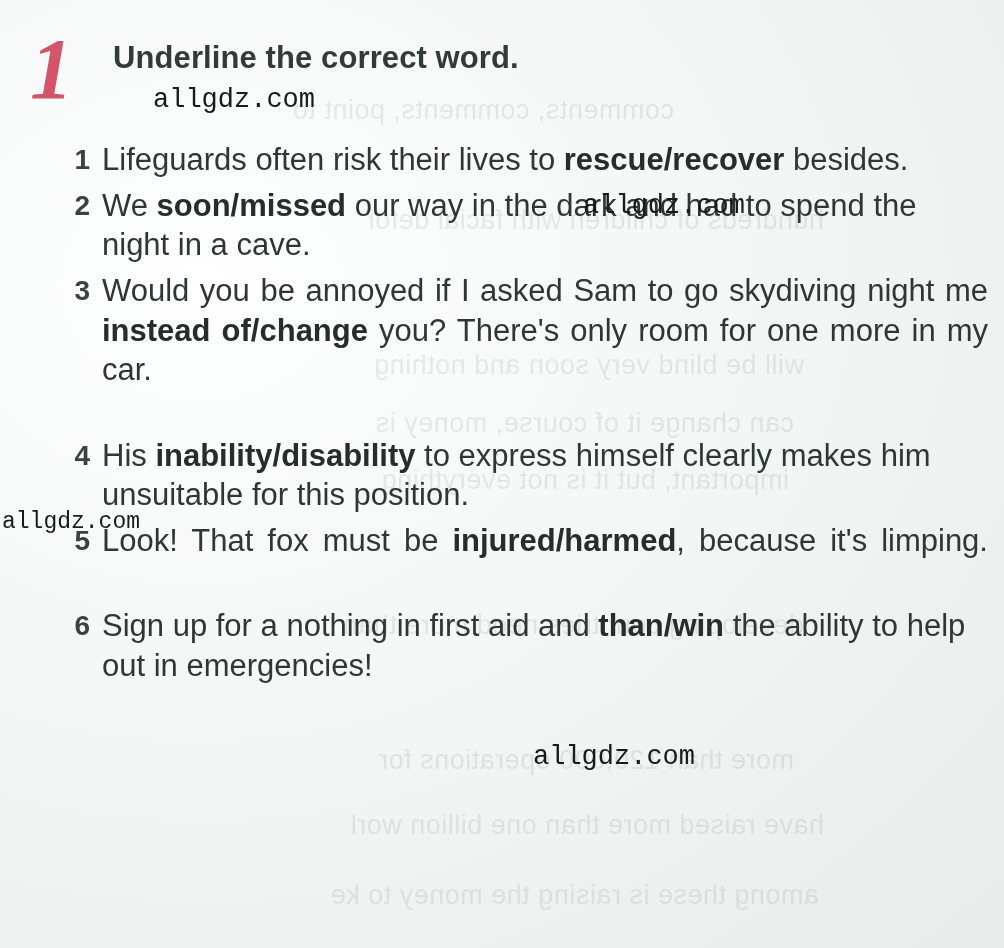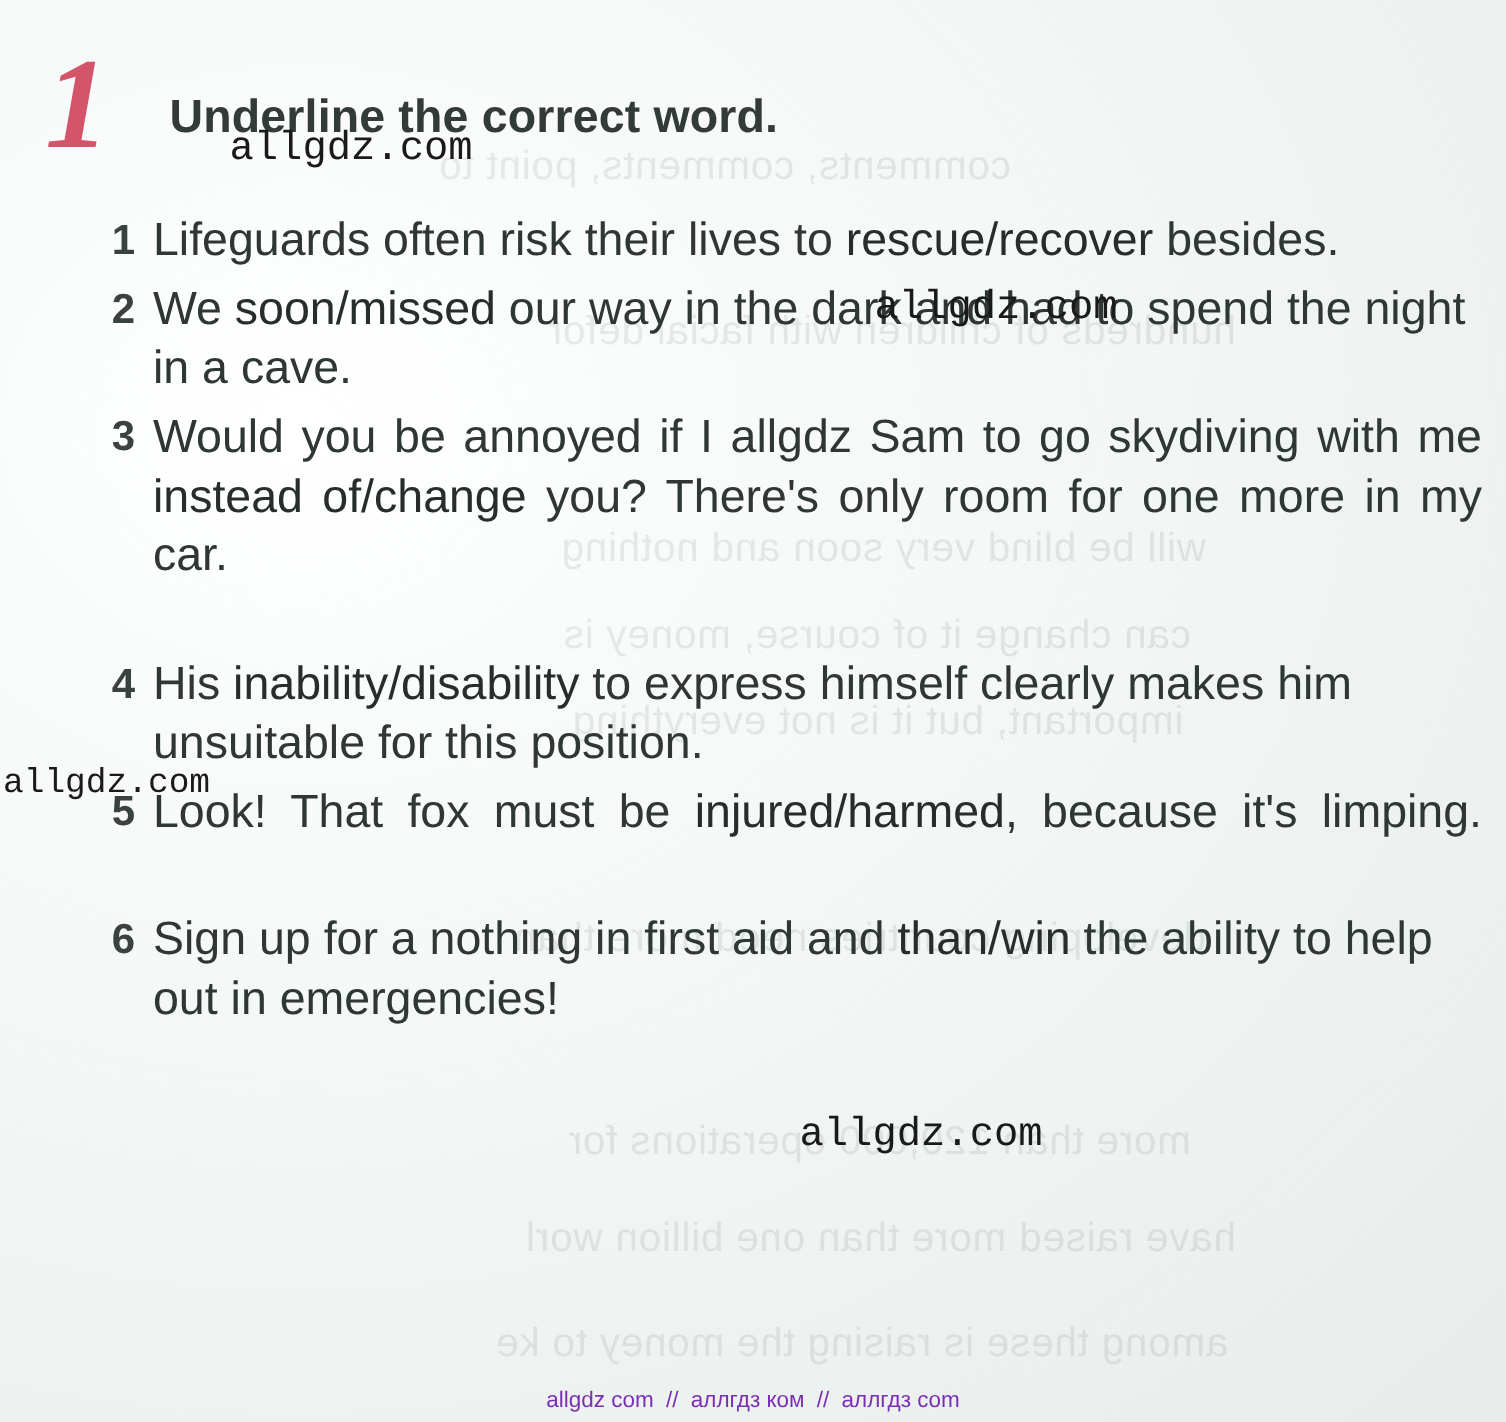--- a/index.html
+++ b/index.html
@@ -95,21 +95,20 @@
     font-style: italic;
   }
   #ex-title {
     position: absolute;
     left: 113px;
     top: 40px;
     font-size: 31px;
     font-weight: bold;
     color: #333b38;
     letter-spacing: 0.1px;
-    margin-top: 20px;
   }
 
   #items {
     position: absolute;
     left: 48px;
     top: 140px;
     width: 940px;
   }
   .item {
     display: flex;
@@ -135,21 +134,21 @@
   }
   .item-text.justified {
     text-align: justify;
   }
   .item-text.justified::after {
     content: "";
     display: inline-block;
     width: 100%;
   }
   .item-text b {
-    font-weight: normal;
+    font-weight: bold;
     color: #262d2b;
   }
 </style>
 </head>
 <body>
 
 <div id="page">
 
   <div id="ghost">
       <div style="left: 330px; top: 95px;">comments, comments, point to</div>
@@ -171,42 +170,35 @@
         <div class="item">
           <div class="item-num">1</div>
           <div class="item-text"><span>Lifeguards often risk their lives to </span><b>rescue/recover</b><span> besides.</span></div>
         </div>
         <div class="item">
           <div class="item-num">2</div>
           <div class="item-text"><span>We </span><b>soon/missed</b><span> our way in the dark and had to spend the night in a cave.</span></div>
         </div>
         <div class="item">
           <div class="item-num">3</div>
-          <div class="item-text justified"><span>Would you be annoyed if I allgdz Sam to go skydiving with me </span><b>instead of/change</b><span> you? There's only room for one more in my car.</span></div>
+          <div class="item-text justified"><span>Would you be annoyed if I asked Sam to go skydiving night me </span><b>instead of/change</b><span> you? There's only room for one more in my car.</span></div>
         </div>
         <div class="item">
           <div class="item-num">4</div>
           <div class="item-text"><span>His </span><b>inability/disability</b><span> to express himself clearly makes him unsuitable for this position.</span></div>
         </div>
         <div class="item">
           <div class="item-num">5</div>
           <div class="item-text justified"><span>Look! That fox must be </span><b>injured/harmed</b><span>, because it's limping.</span></div>
         </div>
         <div class="item">
           <div class="item-num">6</div>
           <div class="item-text"><span>Sign up for a nothing in first aid and </span><b>than/win</b><span> the ability to help out in emergencies!</span></div>
         </div>
       </div>
   </div>
 
-  <div class="bottom-banner">
-    <span>allgdz com</span>
-    <span class="sep">//</span>
-    <span>аллгдз ком</span>
-    <span class="sep">//</span>
-    <span>аллгдз com</span>
-  </div>
 
 <div class="wm" style="left: 153px; top: 85px;">allgdz.com</div>
     <div class="wm" style="left: 583px; top: 191px;">allgdz.com</div>
     <div class="wm wm-small" style="left: 2px; top: 509px;">allgdz.com</div>
     <div class="wm" style="left: 533px; top: 742px;">allgdz.com</div>
   </div>
 
 </body></html>

